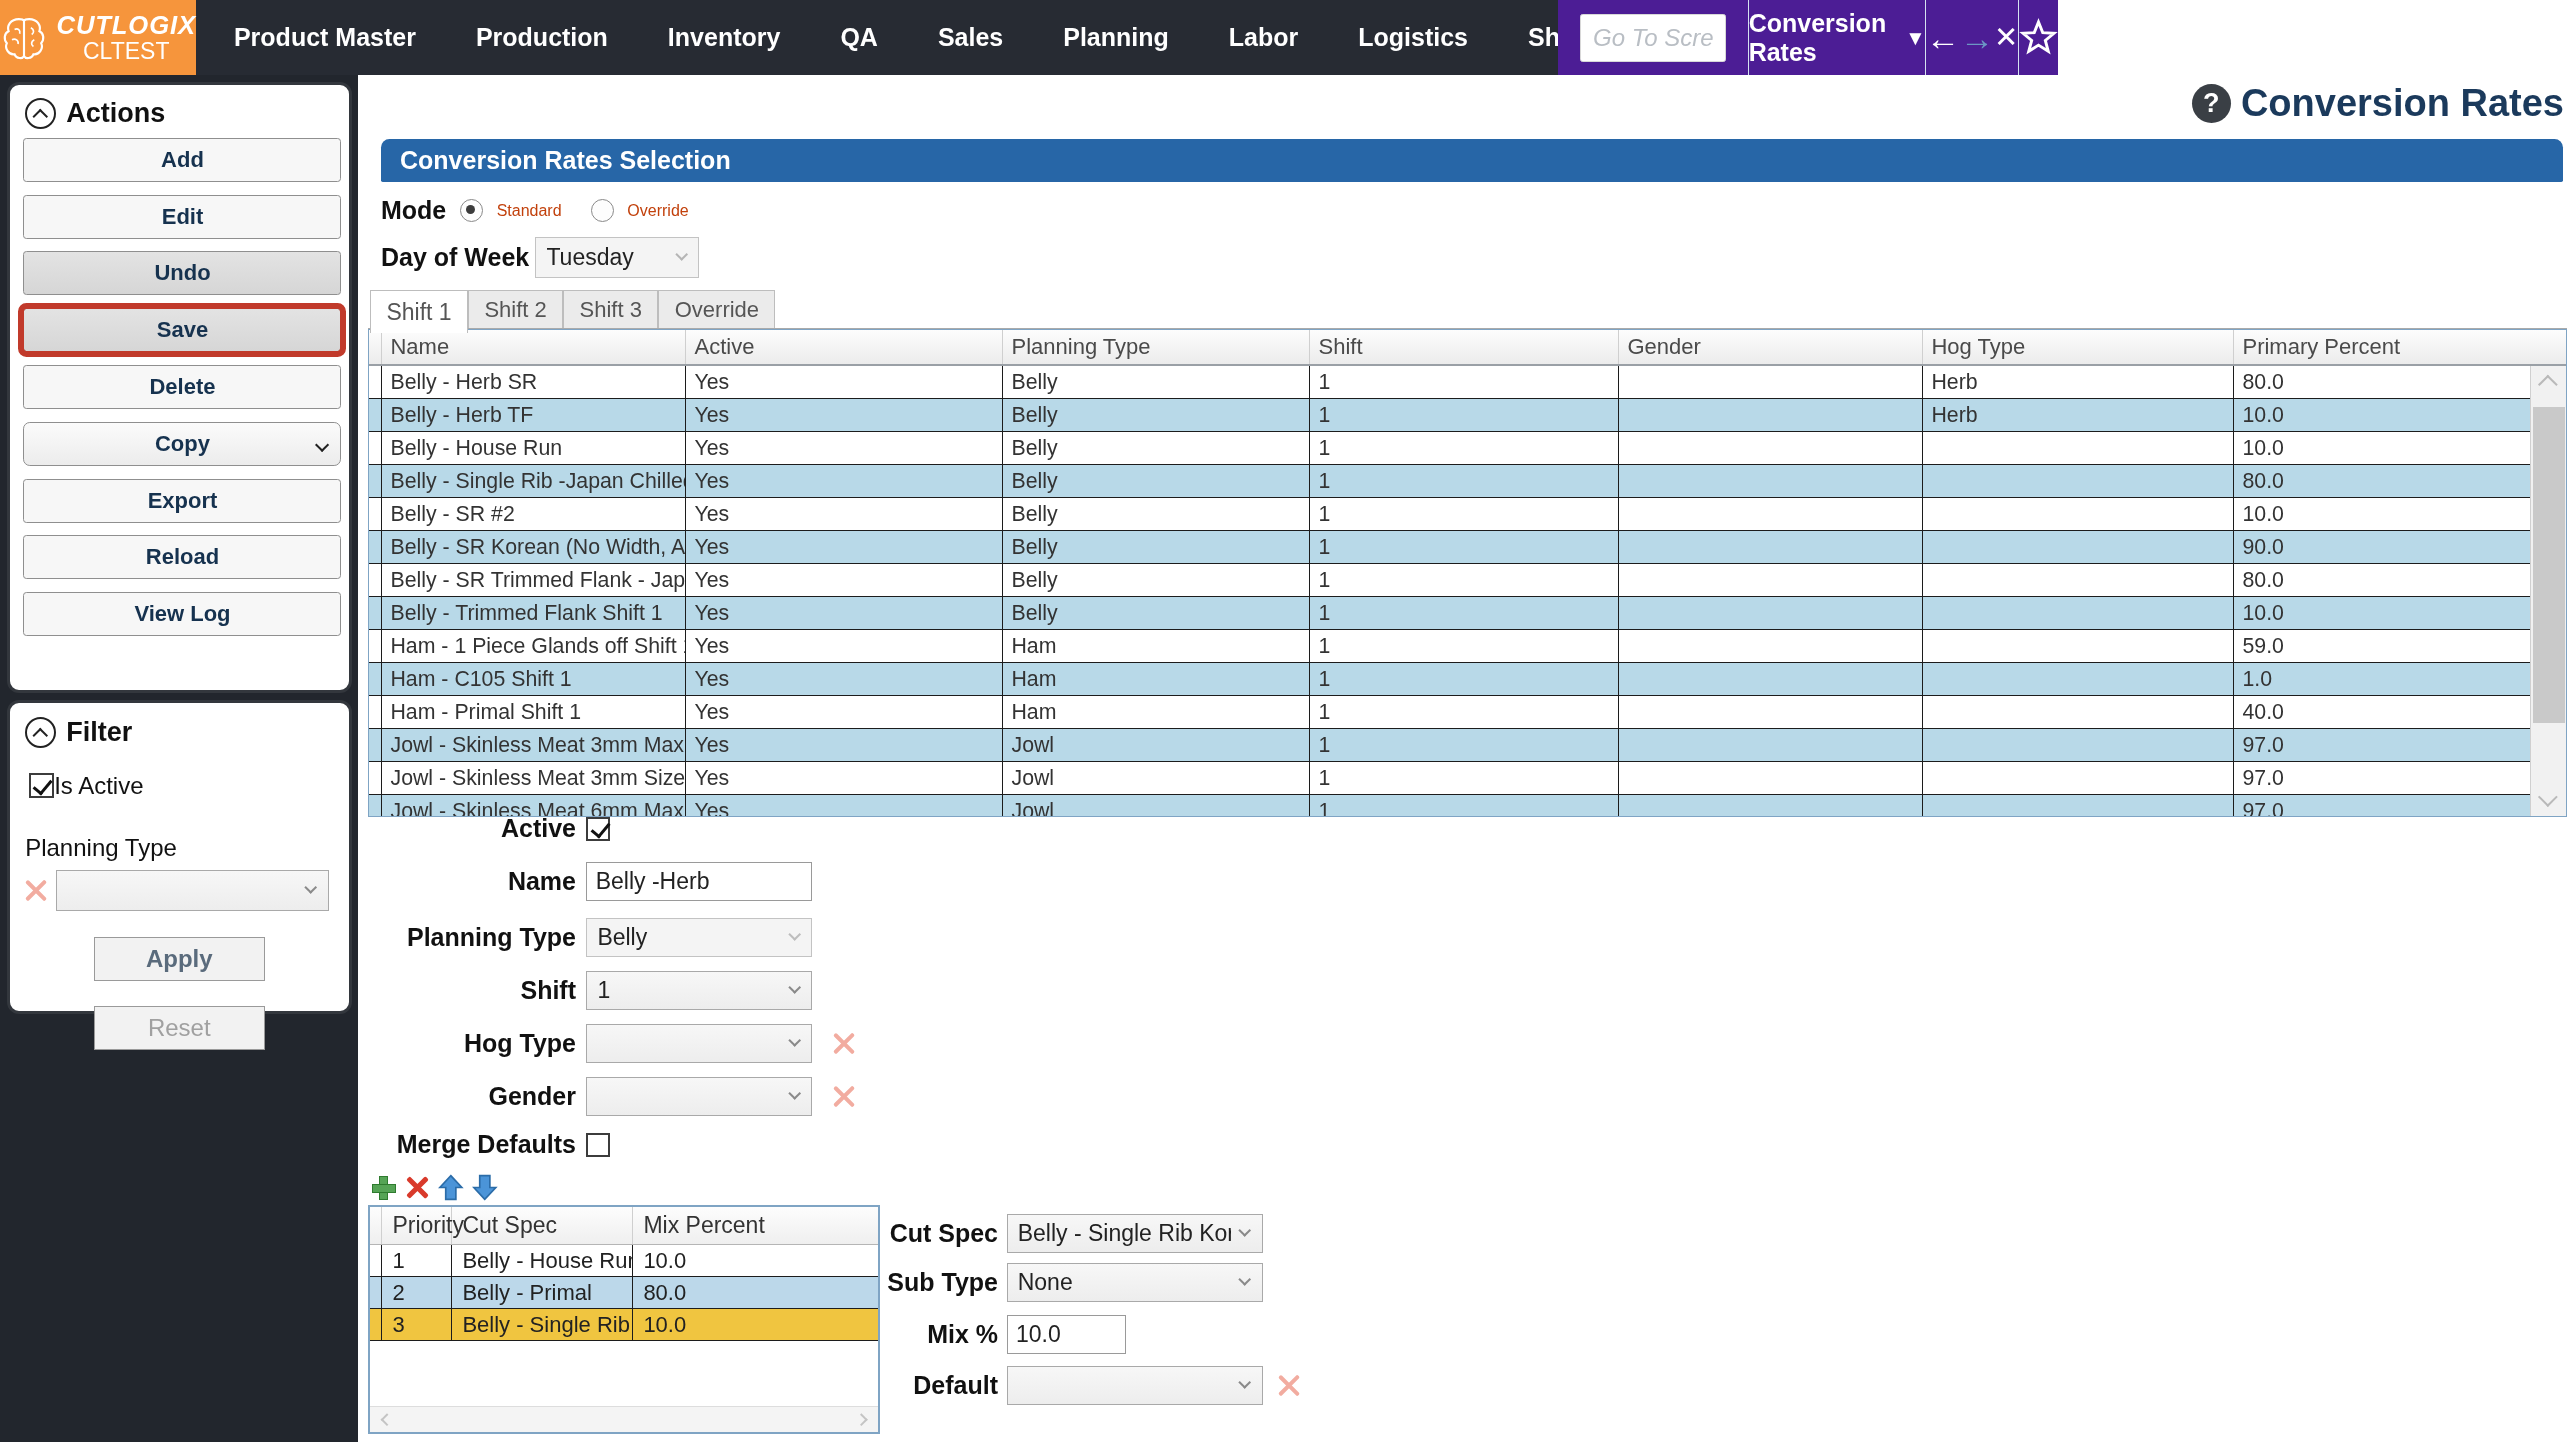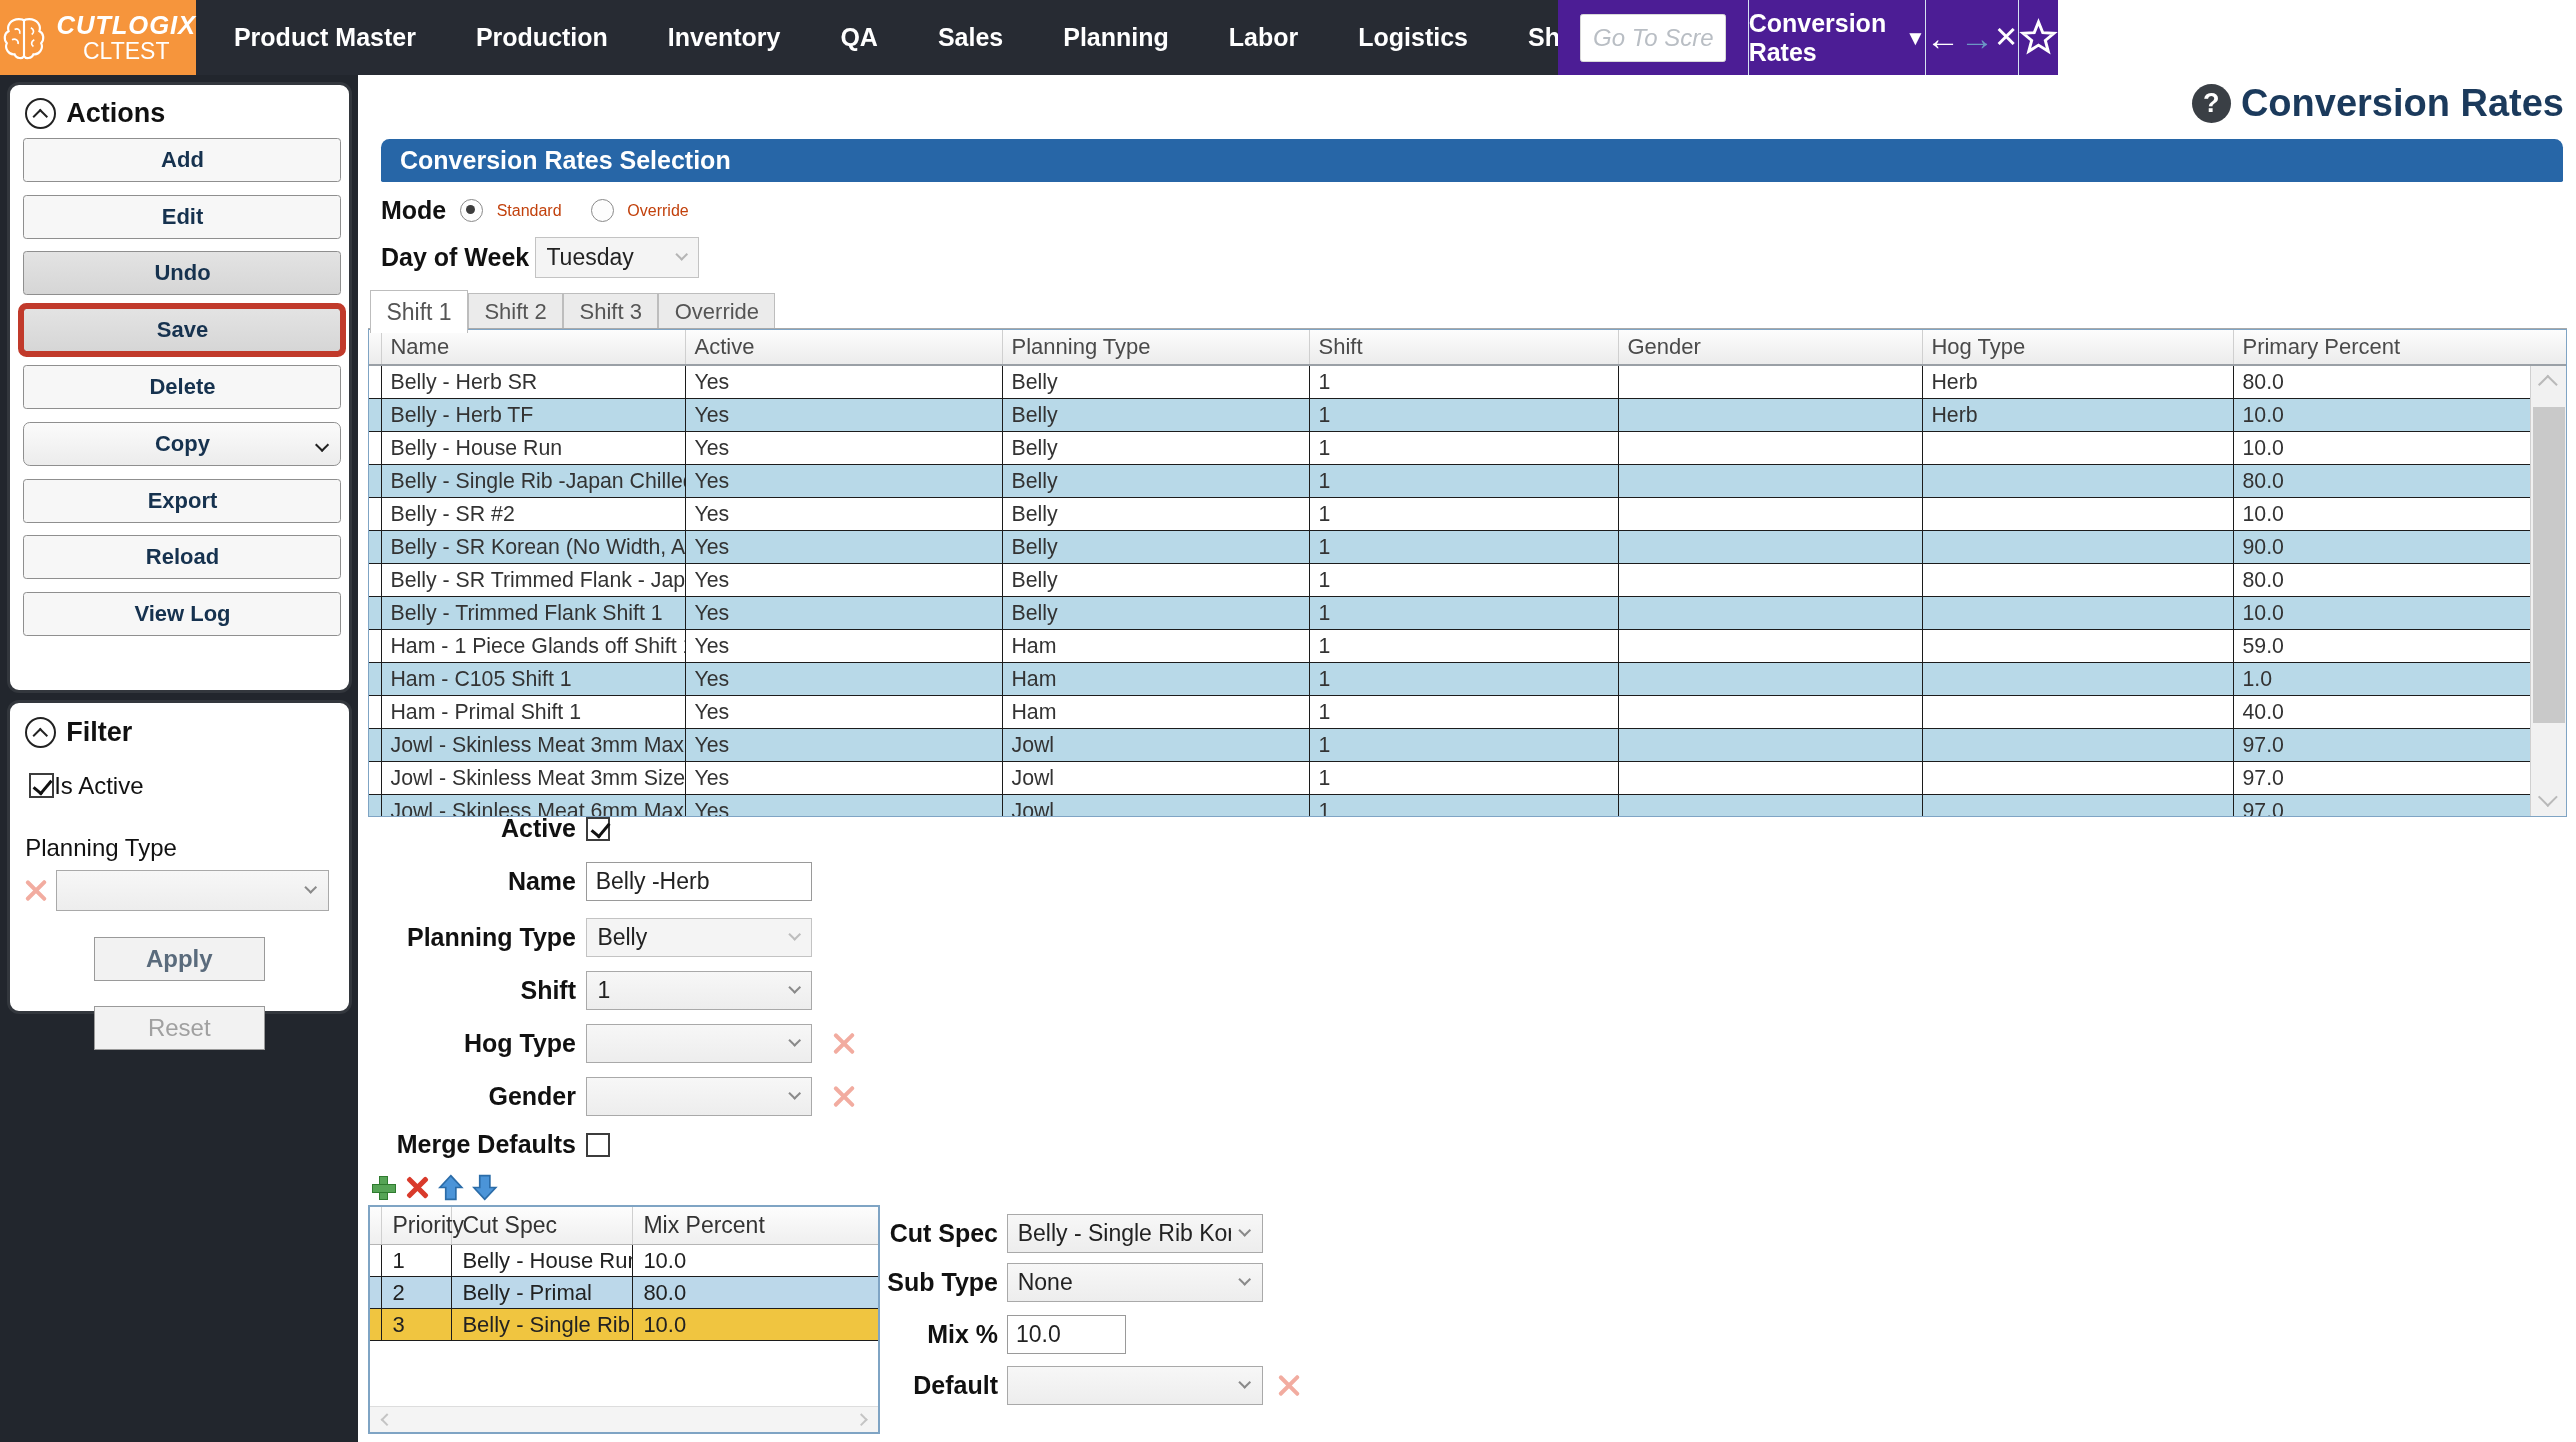--- a/index.html
+++ b/index.html
@@ -70,21 +70,21 @@
   #mode-row { position:absolute; left:23px; top:121px; display:flex; align-items:center; gap:13.7px; }
   .bold-lbl { font-size:25px; font-weight:bold; color:#111; }
   .radio { width:23px; height:23px; border:1.7px solid #8a8a8a; border-radius:50%; background:#fdfdfd; position:relative; cursor:pointer; flex:0 0 auto;}
   .radio.checked:after { content:""; position:absolute; left:5.1px; top:5.1px; width:9.4px; height:9.4px; border-radius:50%; background:#3c3c3c; }
   .radio-lbl { font-size:16px; color:#c2410c; margin-right:15.4px; }
   #dow-row { position:absolute; left:23px; top:162px; display:flex; align-items:center; gap:6px; }
   #dow-dd { width:164px; height:41px; border:1.7px solid #c3c3c3; background:#f4f4f4; }
   #dow-dd .chev { border-color:#b5b5b5; }
 
   
-  #tabs { position:absolute; left:12px; top:215px; display:flex; align-items:center; }
+  #tabs { position:absolute; left:12px; top:215px; display:flex; align-items:flex-start; }
   .tab { height:38px; background:#EBEBEB; border:1.7px solid #BDBDBD; border-bottom:none; font-size:22px; color:#555;
          display:flex; align-items:center; padding:0 15.4px; cursor:pointer; }
   .tab.active { height:43px; background:#fff; border-color:#BDBDBD; z-index:3; font-size:23px; }
   #tabline { position:absolute; left:10.2px; top:253px; width:2199px; height:1.7px; background:#aaa; }
 
   
   #rates-table { position:absolute; left:10.2px; top:254px; width:2199px; height:488px; border:1.7px solid #7FA4C4; background:#fff; display:flex; flex-direction:column; }
   #rates-head { height:36px; display:flex; background:linear-gradient(#fdfdfd,#ececec); border-bottom:2.6px solid #9aa0a6; flex:0 0 auto;}
   #rates-head .hcell { font-size:22px; color:#4a4a4a; display:flex; align-items:center; padding-left:8.5px; border-right:0.9px solid #cfcfcf; }
   #rates-head .ind { border-right:0.9px solid #cfcfcf; }

